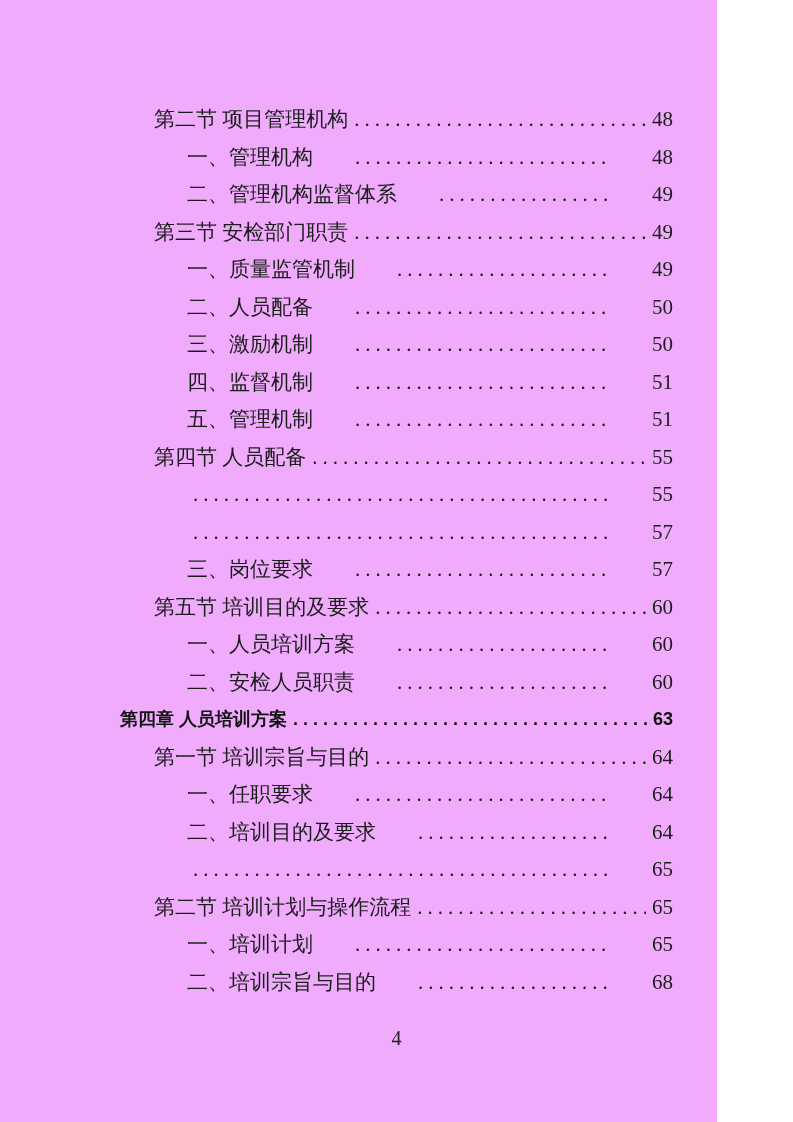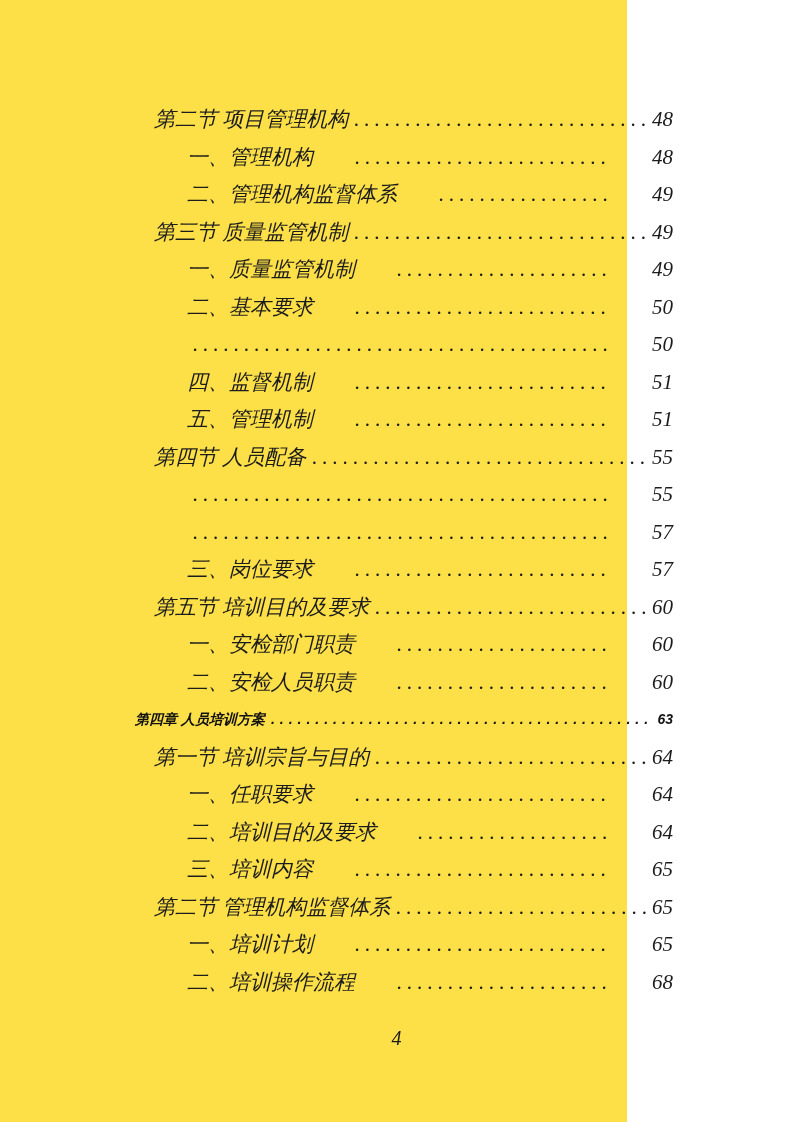--- a/index.html
+++ b/index.html
@@ -9,47 +9,45 @@
   }
   body {
     width: 793px;
     height: 1122px;
     overflow: hidden;
     font-family: "Liberation Serif", "DejaVu Serif", serif;
     color: #1c1c1c;
   }
   .page {
     position: relative;
-    width: 627px;
+    width: 717px;
     height: 1122px;
-    background: #fde047;
-    font-style: italic;
+    background: #f0abfc;
   }
   .toc {
     position: absolute;
     top: 101px;
     left: 120px;
     width: 553px;
   }
   .toc-row {
     display: flex;
     align-items: baseline;
     height: 37.5px;
     line-height: 37.5px;
     font-size: 21px;
     white-space: nowrap;
   }
   .toc-row.level-section { padding-left: 34px; }
   .toc-row.level-item    { padding-left: 67px; gap: 36px; }
   .toc-row.level-chapter {
     font-weight: bold;
     font-family: "Liberation Sans", "DejaVu Sans", sans-serif;
-    font-size: 14px;
+    font-size: 18px;
     color: #111111;
-    margin-left: 15px;
   }
   .toc-title { flex: 0 0 auto; }
   .toc-leader {
     flex: 1 1 auto;
     overflow: hidden;
     white-space: nowrap;
     margin: 0 3px 0 6px;
     min-width: 0;
   }
   .toc-leader::after {
@@ -85,38 +83,39 @@
     <span class="toc-page">48</span>
   </div>
 
   <div class="toc-row level-item">
     <span class="toc-title">二、管理机构监督体系</span>
     <span class="toc-leader"></span>
     <span class="toc-page">49</span>
   </div>
 
   <div class="toc-row level-section">
-    <span class="toc-title">第三节 质量监管机制</span>
+    <span class="toc-title">第三节 安检部门职责</span>
     <span class="toc-leader"></span>
     <span class="toc-page">49</span>
   </div>
 
   <div class="toc-row level-item">
     <span class="toc-title">一、质量监管机制</span>
     <span class="toc-leader"></span>
     <span class="toc-page">49</span>
   </div>
 
   <div class="toc-row level-item">
-    <span class="toc-title">二、基本要求</span>
+    <span class="toc-title">二、人员配备</span>
     <span class="toc-leader"></span>
     <span class="toc-page">50</span>
   </div>
 
   <div class="toc-row level-item">
+    <span class="toc-title">三、激励机制</span>
     <span class="toc-leader"></span>
     <span class="toc-page">50</span>
   </div>
 
   <div class="toc-row level-item">
     <span class="toc-title">四、监督机制</span>
     <span class="toc-leader"></span>
     <span class="toc-page">51</span>
   </div>
 
@@ -148,21 +147,21 @@
     <span class="toc-page">57</span>
   </div>
 
   <div class="toc-row level-section">
     <span class="toc-title">第五节 培训目的及要求</span>
     <span class="toc-leader"></span>
     <span class="toc-page">60</span>
   </div>
 
   <div class="toc-row level-item">
-    <span class="toc-title">一、安检部门职责</span>
+    <span class="toc-title">一、人员培训方案</span>
     <span class="toc-leader"></span>
     <span class="toc-page">60</span>
   </div>
 
   <div class="toc-row level-item">
     <span class="toc-title">二、安检人员职责</span>
     <span class="toc-leader"></span>
     <span class="toc-page">60</span>
   </div>
 
@@ -184,39 +183,38 @@
     <span class="toc-page">64</span>
   </div>
 
   <div class="toc-row level-item">
     <span class="toc-title">二、培训目的及要求</span>
     <span class="toc-leader"></span>
     <span class="toc-page">64</span>
   </div>
 
   <div class="toc-row level-item">
-    <span class="toc-title">三、培训内容</span>
     <span class="toc-leader"></span>
     <span class="toc-page">65</span>
   </div>
 
   <div class="toc-row level-section">
-    <span class="toc-title">第二节 管理机构监督体系</span>
+    <span class="toc-title">第二节 培训计划与操作流程</span>
     <span class="toc-leader"></span>
     <span class="toc-page">65</span>
   </div>
 
   <div class="toc-row level-item">
     <span class="toc-title">一、培训计划</span>
     <span class="toc-leader"></span>
     <span class="toc-page">65</span>
   </div>
 
   <div class="toc-row level-item">
-    <span class="toc-title">二、培训操作流程</span>
+    <span class="toc-title">二、培训宗旨与目的</span>
     <span class="toc-leader"></span>
     <span class="toc-page">68</span>
   </div>
 </div>
   <div class="footer">
     <span>4</span>
   </div>
 </div>
 
 </body></html>

